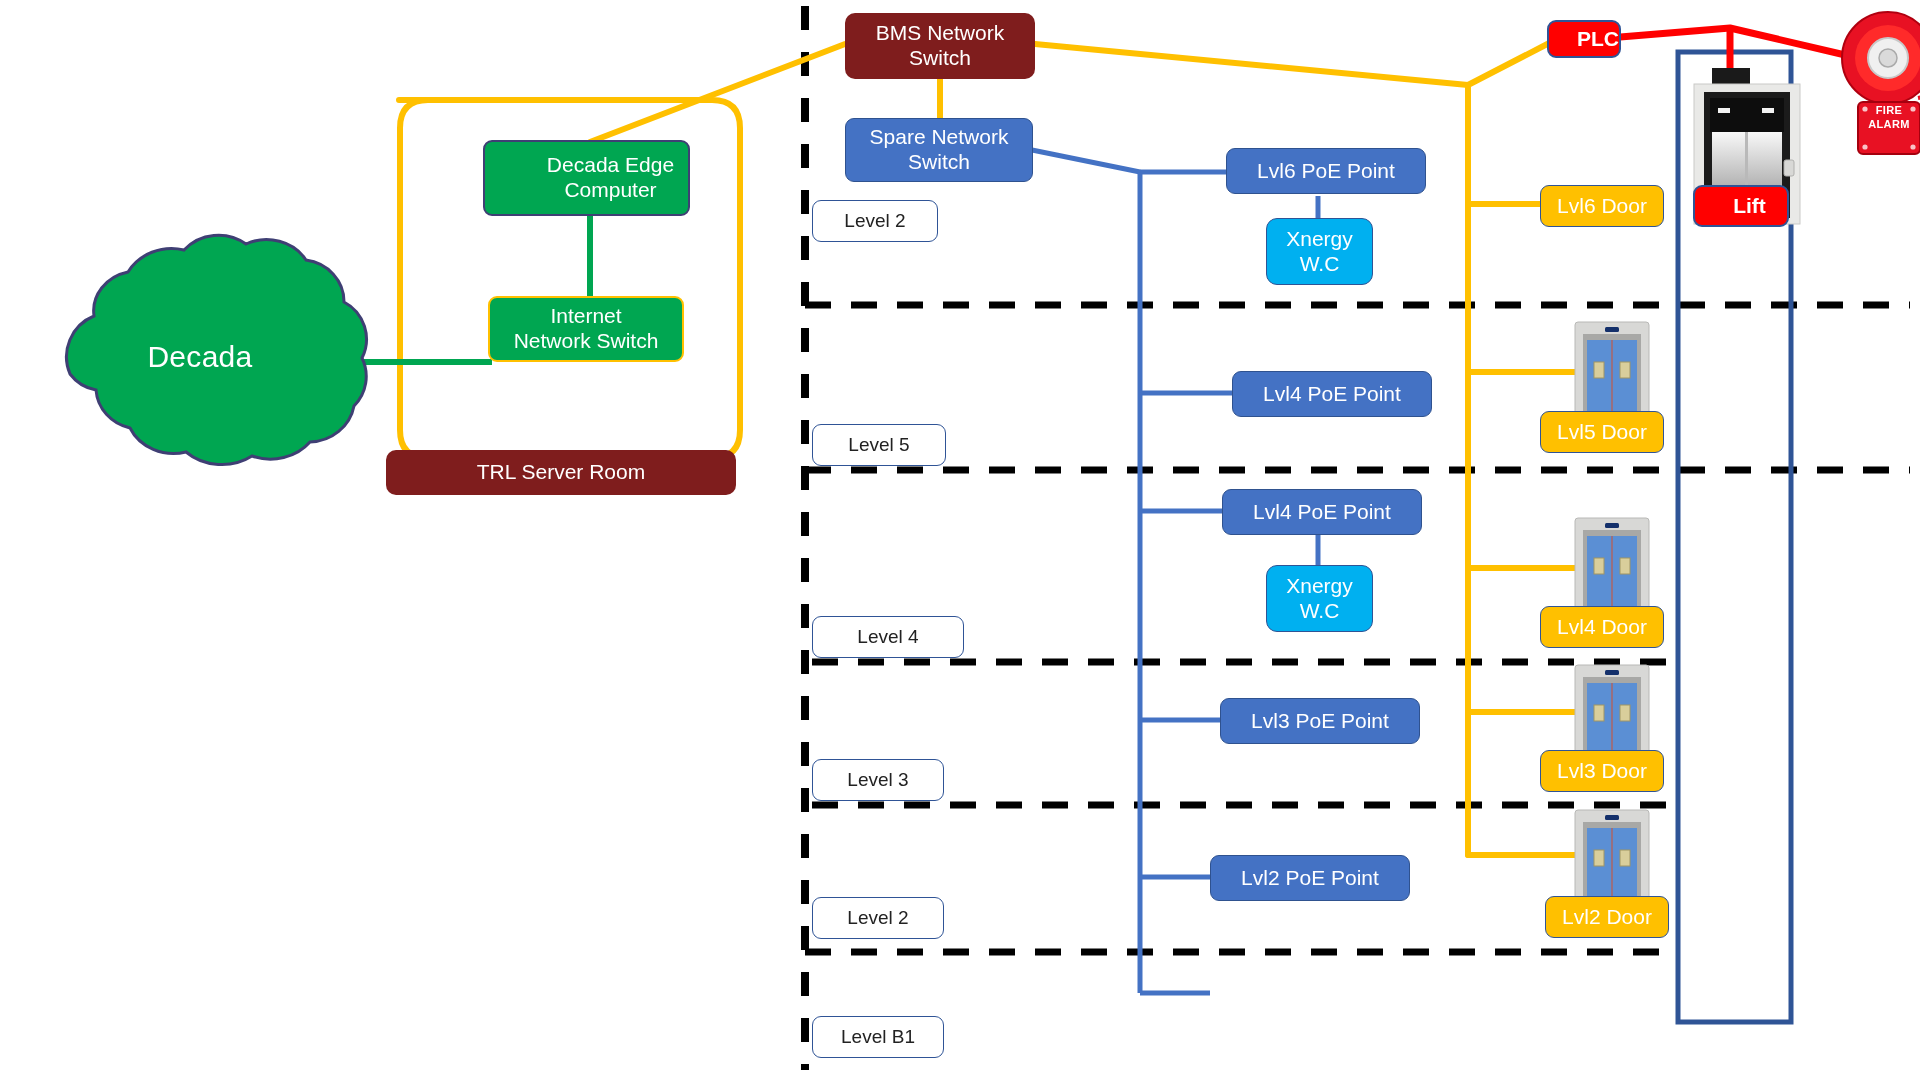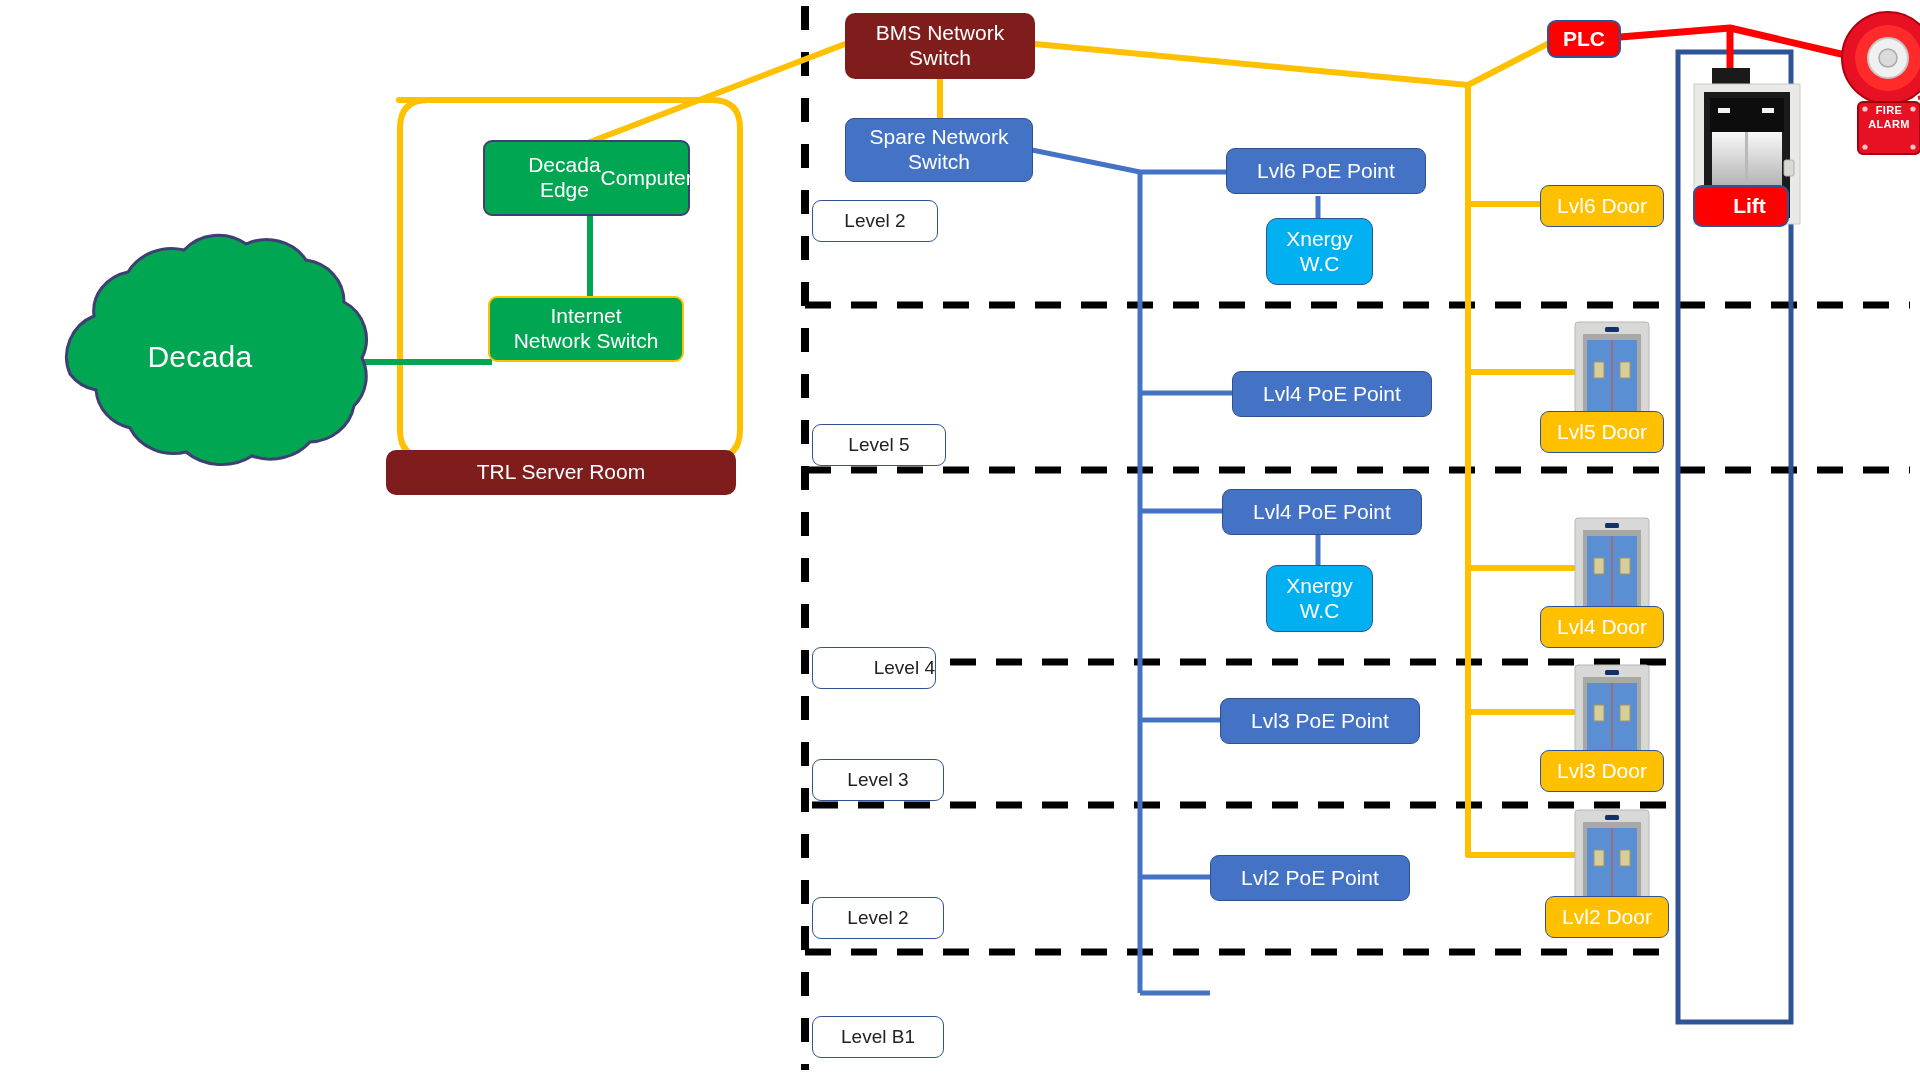--- a/index.html
+++ b/index.html
@@ -213,21 +213,21 @@
       <g transform="translate(1575,322)" opacity="0"></g>
     </g>
   </svg>
 
   <div class="cloud-label" style="left:110px;top:340px;width:180px;text-align:center;">Decada</div>
 
   <div class="node amber-plain" style="left:386px;top:450px;width:350px;height:45px;">
     <span>TRL Server Room</span>
   </div>
 
-  <div class="node green-blue-bd" style="left:483px;top:140px;width:207px;height:76px;flex-direction:row;padding-left:48px;">
+  <div class="node green-blue-bd" style="left:483px;top:140px;width:207px;height:76px;flex-direction:column;padding-left:48px;">
     <span>Decada Edge</span>
     <span>Computer</span>
   </div>
 
   <div class="node green-amber-bd" style="left:488px;top:296px;width:196px;height:66px;flex-direction:column;text-align:center;">
     <span>Internet</span>
     <span>Network Switch</span>
   </div>
 
   <div class="node amber-plain" style="left:845px;top:13px;width:190px;height:66px;flex-direction:column;">
@@ -239,21 +239,21 @@
     <span>Spare Network</span>
     <span>Switch</span>
   </div>
 
   <div class="node level-tag" style="left:812px;top:200px;width:126px;height:42px;">
     <span>Level 2</span>
   </div>
   <div class="node level-tag" style="left:812px;top:424px;width:134px;height:42px;">
     <span>Level 5</span>
   </div>
-  <div class="node level-tag" style="left:812px;top:647px;width:124px;height:42px;justify-content:flex-end;">
+  <div class="node level-tag" style="left:812px;top:616px;width:152px;height:42px;">
     <span>Level 4</span>
   </div>
   <div class="node level-tag" style="left:812px;top:759px;width:132px;height:42px;">
     <span>Level 3</span>
   </div>
   <div class="node level-tag" style="left:812px;top:897px;width:132px;height:42px;">
     <span>Level 2</span>
   </div>
   <div class="node level-tag" style="left:812px;top:1016px;width:132px;height:42px;">
     <span>Level B1</span>
@@ -297,21 +297,21 @@
     <span>Lvl3 Door</span>
   </div>
   <div class="node amber-box" style="left:1545px;top:896px;width:124px;height:42px;">
     <span>Lvl2 Door</span>
   </div>
 
   <div class="node red-box" style="left:1693px;top:185px;width:96px;height:42px;padding-left:17px;">
     <span>Lift</span>
   </div>
 
-  <div class="node red-box" style="left:1547px;top:20px;width:74px;height:38px;">
+  <div class="node red-box" style="left:1547px;top:20px;width:74px;height:38px;justify-content:flex-end;">
     <span>PLC</span>
   </div>
 
   <div style="position:absolute;left:1858px;top:104px;width:62px;text-align:center;
               color:#ffffff;font-size:11px;font-weight:bold;line-height:1.25;letter-spacing:.4px;">
     <span>FIRE</span>
     <span>ALARM</span>
   </div>
 
 </div>

